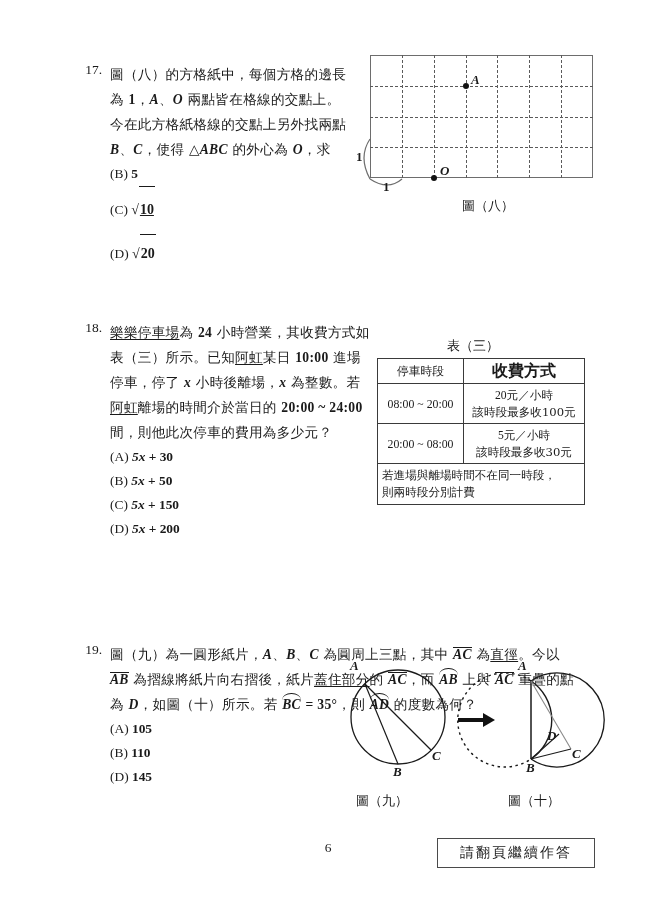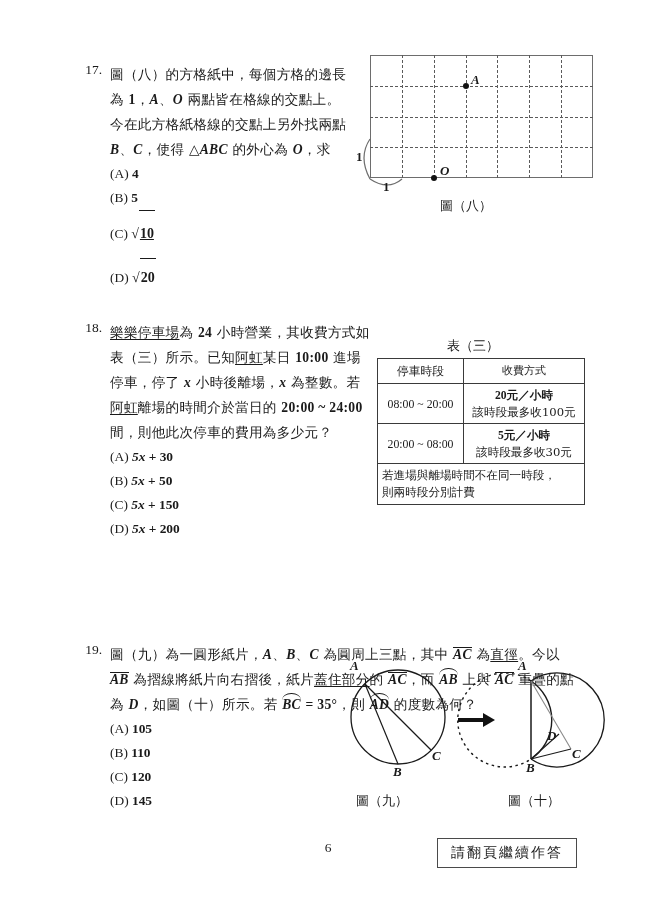--- a/index.html
+++ b/index.html
@@ -147,29 +147,29 @@
     width: 208px;
     table-layout: fixed;
   }
   table.fee td {
     border: 1.2px solid #3a3a3a;
     text-align: center;
     font-size: 11.6px;
     line-height: 16px;
     padding: 3px 2px;
   }
-  table.fee td.hd { font-size: 11px; padding: 4px 2px; }
+  table.fee td.hd { font-size: 16px; padding: 4px 2px; font-weight: bold; }
   table.fee td.c1 { width: 81px; font-family: "Liberation Serif", serif; font-weight: normal; font-size: 11.8px; }
   table.fee td.note {
     text-align: left;
     padding: 3px 4px;
     font-size: 11.6px;
     line-height: 17px;
   }
-  .rate { font-family: "Liberation Serif", serif; font-weight: bold; }
+  .rate { font-family: "Liberation Serif", serif; font-weight: normal; }
 
   
   .fig19 { position: absolute; left: 340px; top: 660px; width: 270px; height: 160px; }
   .clab {
     position: absolute;
     font-size: 13px;
     font-weight: bold;
     font-style: italic;
     font-family: "Liberation Serif", serif;
   }
@@ -181,21 +181,21 @@
     top: 840px;
     text-align: center;
     font-size: 13.5px;
     font-family: "Liberation Serif", serif;
   }
   .contbox {
     position: absolute;
     left: 437px;
     top: 838px;
     border: 1.4px solid #4a4a4a;
-    padding: 5px 13px;
+    padding: 5px 22px;
     font-size: 14px;
     letter-spacing: 2px;
     white-space: nowrap;
     text-align: center;
   }
 </style>
 </head>
 <body>
 
 <div class="page">
@@ -209,24 +209,20 @@
       <div class="qline">
         為 <span class="mathb">1</span>，<span class="mathi">A</span>、<span class="mathi">O</span> 兩點皆在格線的交點上。
       </div>
       <div class="qline">
         今在此方格紙格線的交點上另外找兩點
       </div>
       <div class="qline">
         <span class="mathi">B</span>、<span class="mathi">C</span>，使得 △<span class="mathi">ABC</span> 的外心為 <span class="mathi">O</span>，求
       </div>
 
-      <div class="opt">
-        <span class="lbl">(A)</span>
-        <span class="mathb">4</span>
-      </div>
       <div class="opt">
         <span class="lbl">(B)</span>
         <span class="mathb">5</span>
       </div>
       <div class="opt">
         <span class="lbl">(C)</span>
         <span class="mathb" style="font-size:14px;">√<span class="ovl" style="padding:16px 1px;text-decoration:underline;">10</span></span>
       </div>
       <div class="opt">
         <span class="lbl">(D)</span>
@@ -254,21 +250,21 @@
     <div class="pt" style="left:63.71px; top:123px;"></div>
     <div class="ptlabel" style="left:70px; top:108px;">O</div>
 
     <svg style="position:absolute; left:-22px; top:80px; width:70px; height:56px; overflow:visible;">
       <path d="M 22 4 Q 10 22 22 44" fill="none" stroke="#6d6d6d" stroke-width="1.2"></path>
       <path d="M 22 44 Q 40 56 54 44" fill="none" stroke="#6d6d6d" stroke-width="1.2"></path>
     </svg>
     <div class="unitlbl" style="left:-14px; top:94px;">1</div>
     <div class="unitlbl" style="left:13px; top:124px;">1</div>
   </div>
-  <div class="figcap" style="left:440px; top:197px;">圖（八）</div>
+  <div class="figcap" style="left:462px; top:197px;">圖（八）</div>
 
   <div class="qblock" style="left:68px; top:320px; width:305px;">
     <div class="qnum">18.</div>
     <div class="qbody">
       <div class="qline">
         <span class="uline">樂樂停車場</span>為 <span class="mathb">24</span> 小時營業，其收費方式如
       </div>
       <div class="qline">
         表（三）所示。已知<span class="uline">阿虹</span>某日 <span class="mathb">10:00</span> 進場
       </div>
@@ -348,24 +344,20 @@
 
       <div class="opt">
         <span class="lbl">(A)</span>
         <span class="mathb">105</span>
       </div>
       <div class="opt">
         <span class="lbl">(B)</span>
         <span class="mathb">110</span>
       </div>
       <div class="opt">
-        <span class="lbl">(C)</span>
-        <span class="mathb">120</span>
-      </div>
-      <div class="opt">
         <span class="lbl">(D)</span>
         <span class="mathb">145</span>
       </div>
     </div>
   </div>
 
   <div class="fig19">
     <svg width="270" height="135" viewBox="0 0 270 135" style="position:absolute;left:0;top:0;overflow:visible;">
 
       <g>

